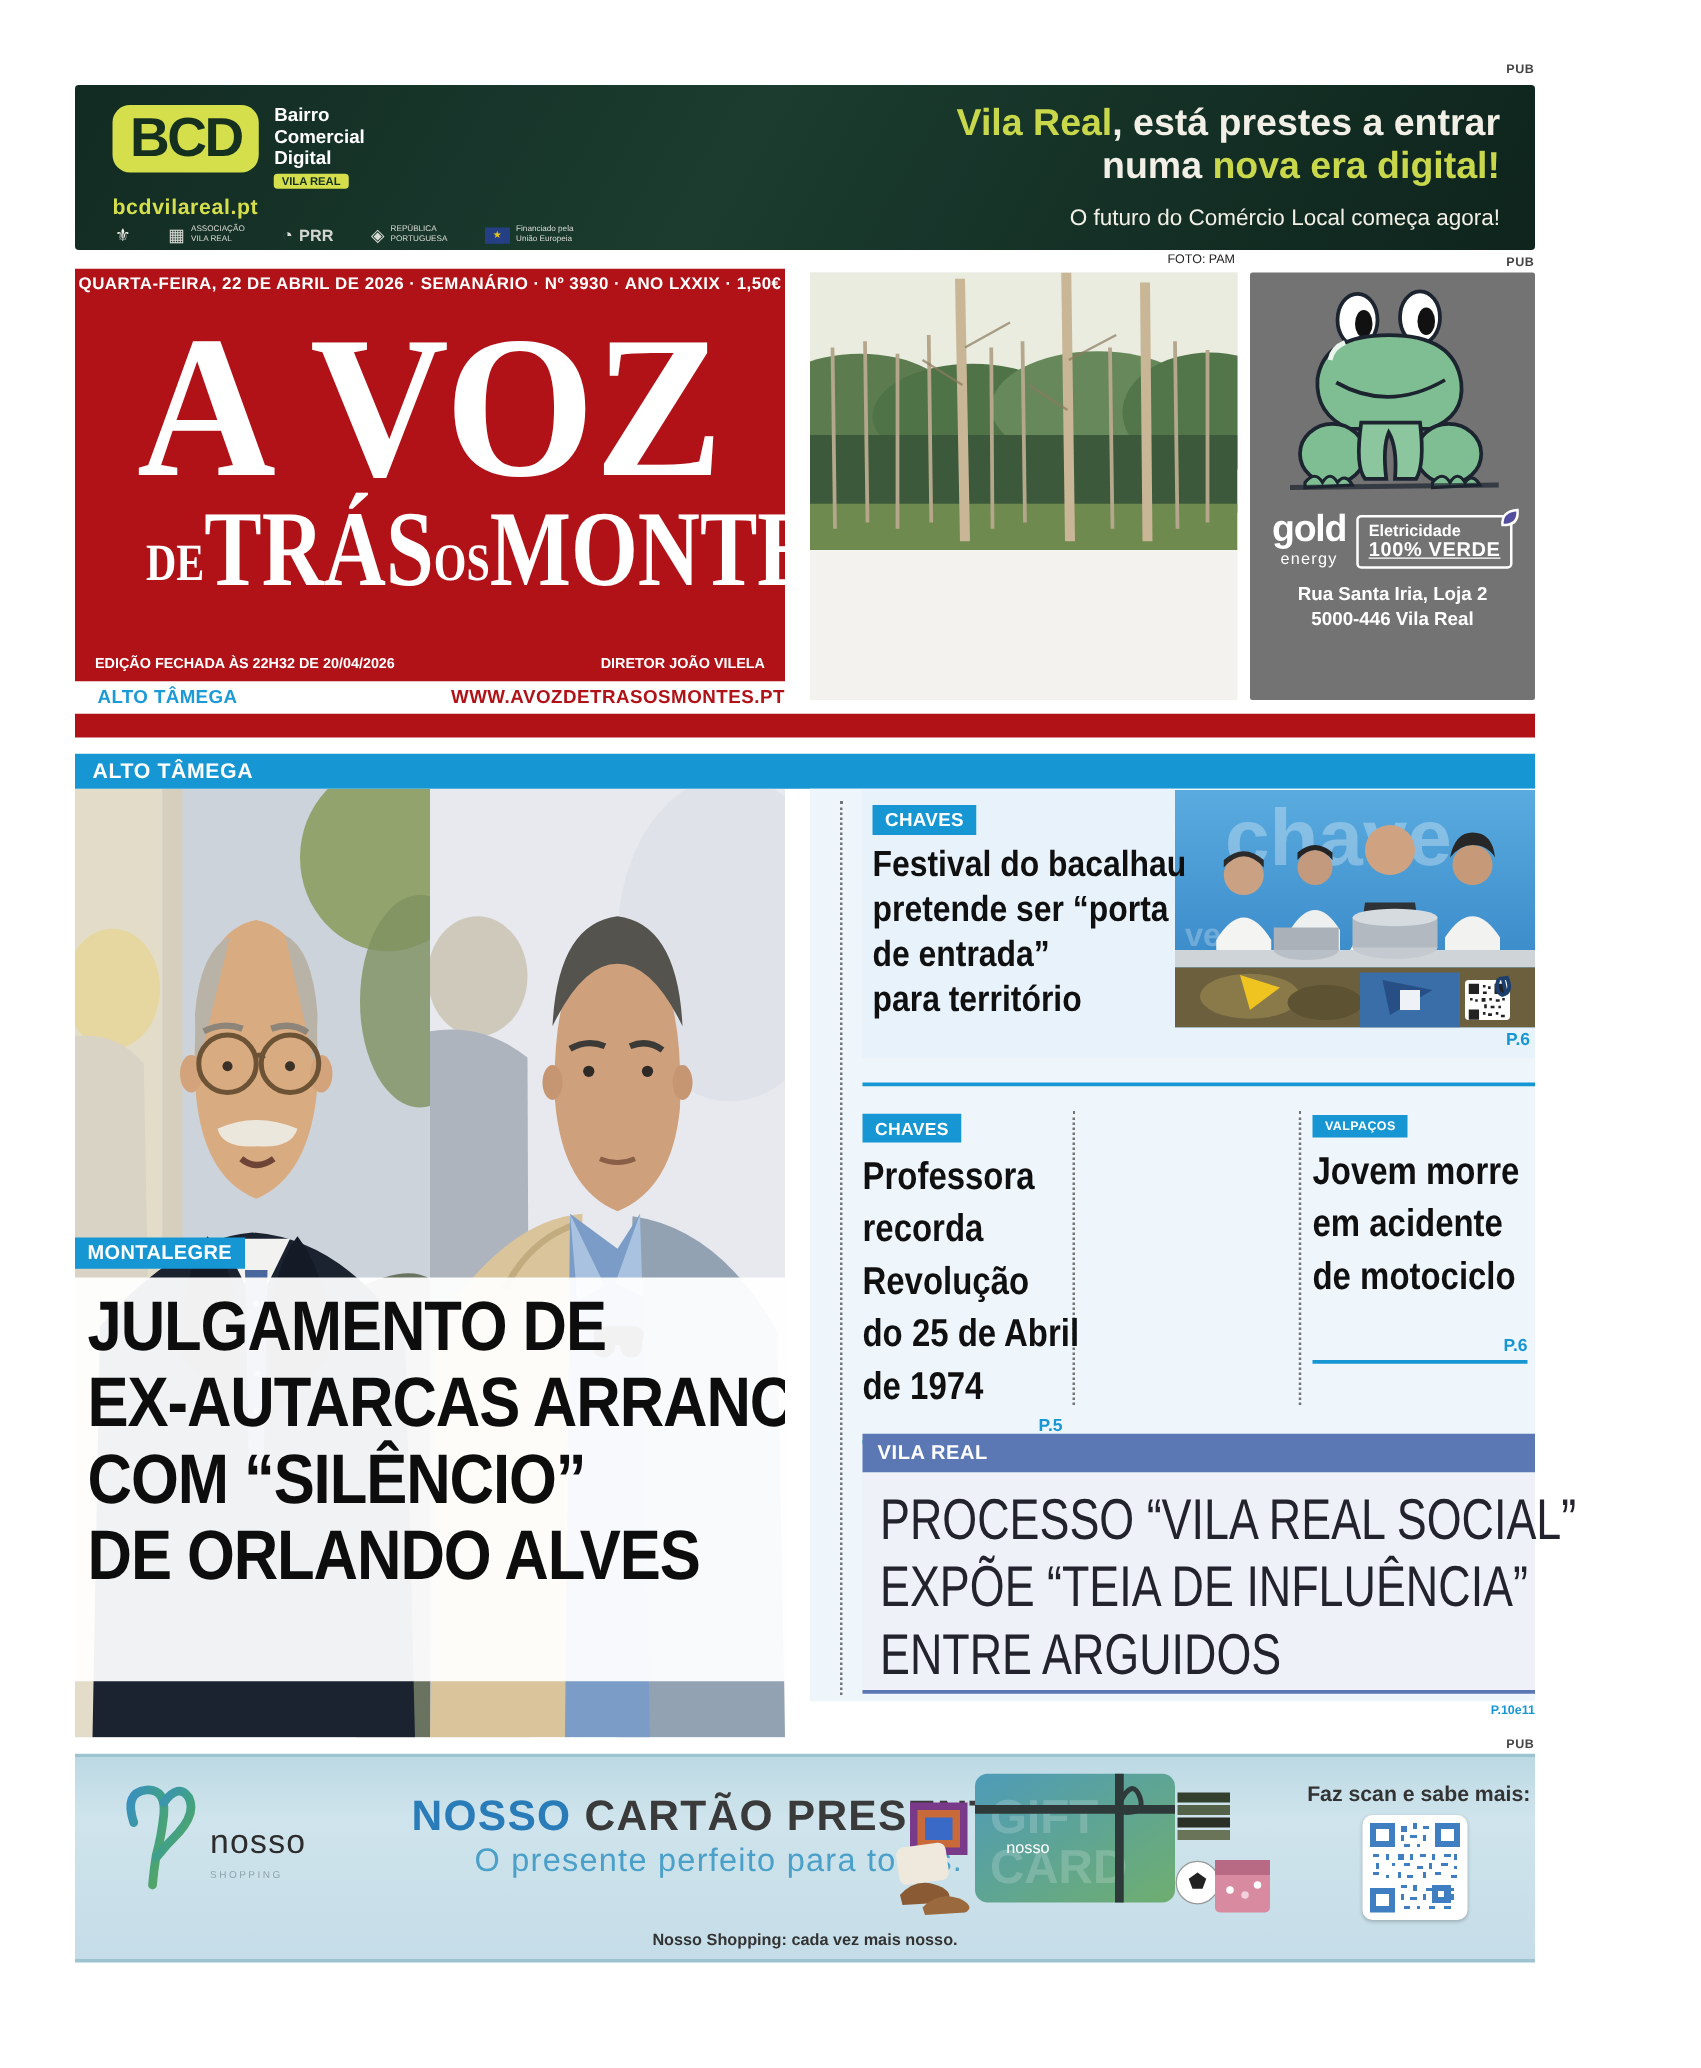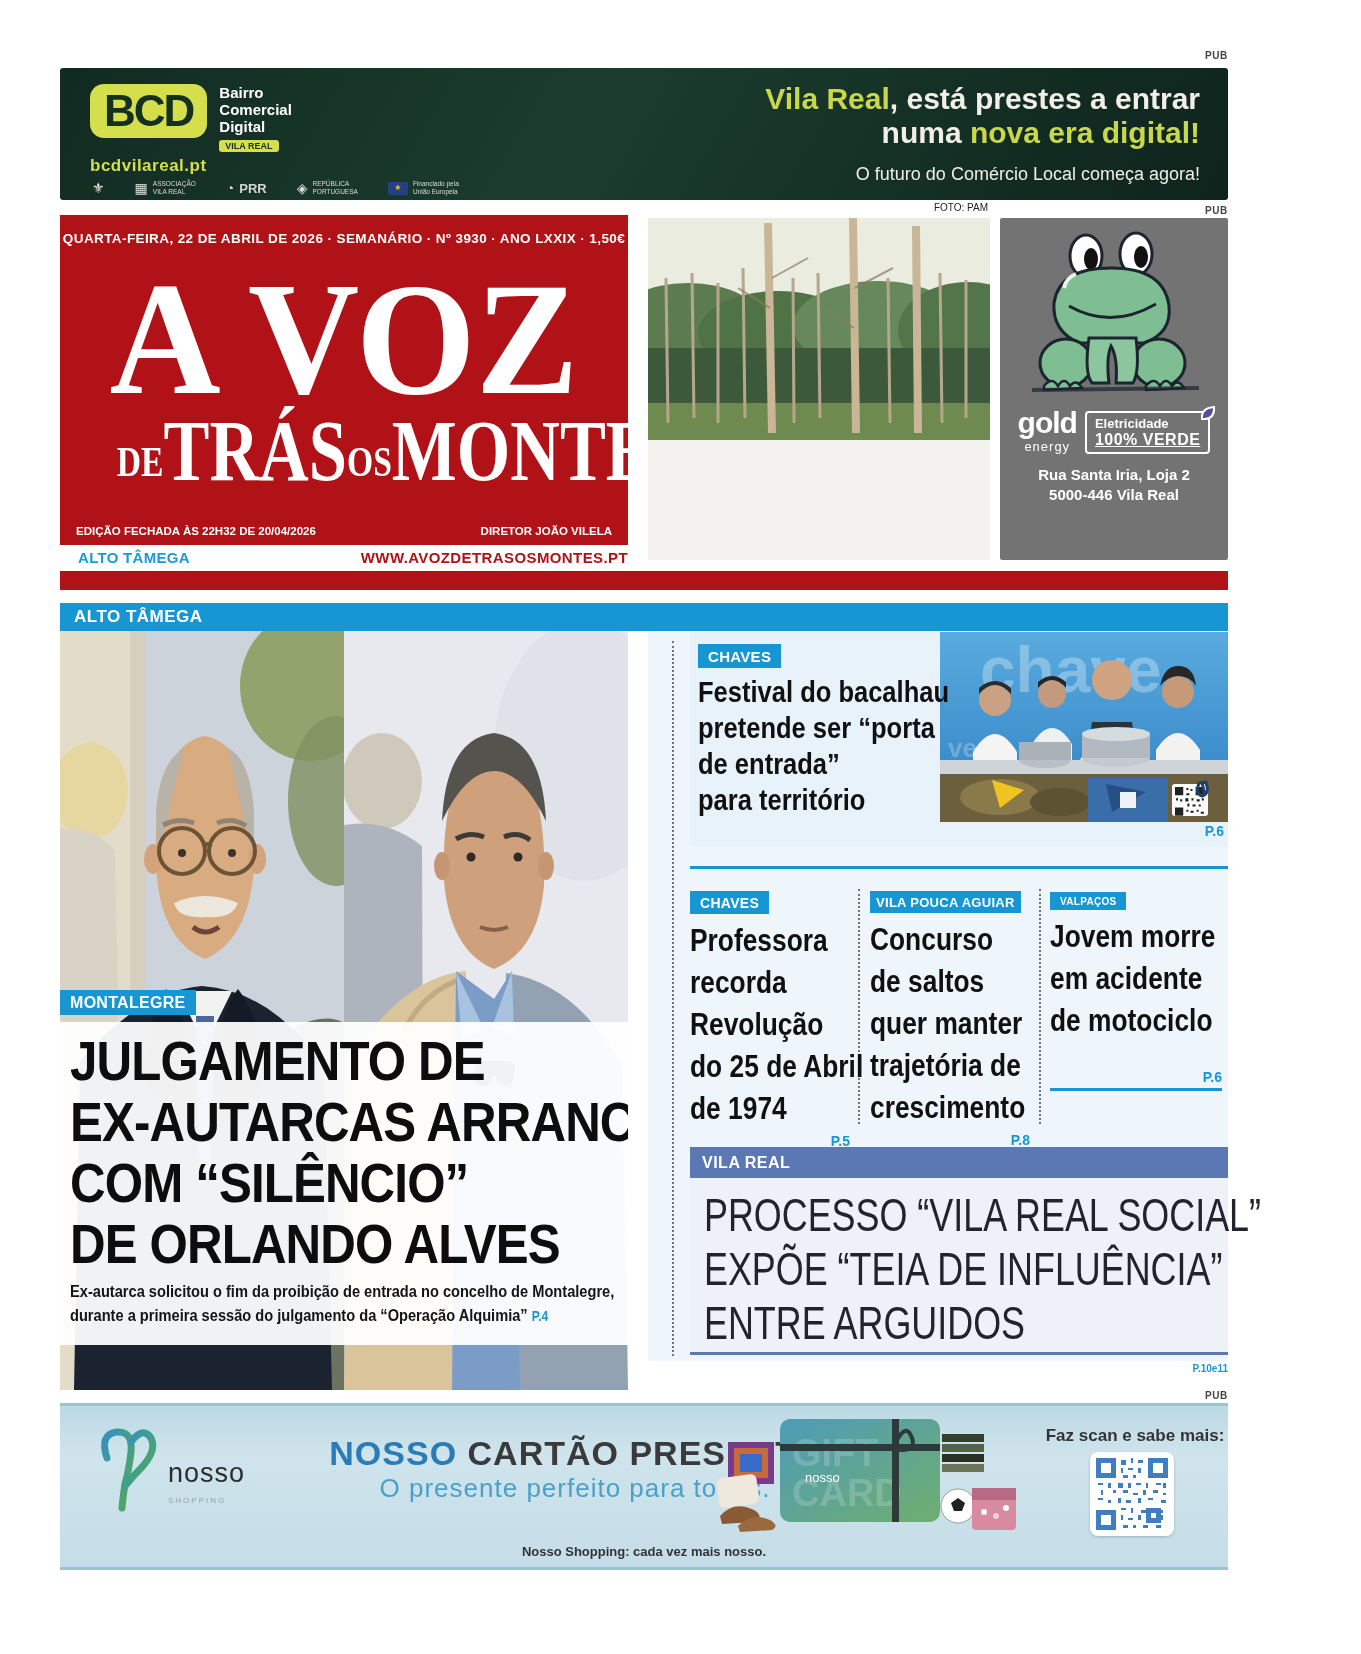--- a/index.html
+++ b/index.html
@@ -18,21 +18,21 @@
   .partners{display:flex;gap:30px;align-items:center;color:#e8e8e2;}
   .partner{display:flex;gap:5px;align-items:center;font:6.5px/8px "Liberation Sans",sans-serif;opacity:.9;}
   .p-ico{font-size:14px;color:#f0f0e8;}
   .eu-flag{width:20px;height:13px;background:#27408f;display:inline-flex;align-items:center;
            justify-content:center;color:#ffd617;font-size:8px;}
   .ban-h1{font:bold 30px/34px "Liberation Sans",sans-serif;color:#f2efe6;text-align:right;}
   .hl-green{color:#c9d84b;}
   .ban-h2{font:400 18px "Liberation Sans",sans-serif;color:#f2efe6;text-align:right;}
   
   .mast{background:#b01218;color:#fff;text-align:center;}
-  .dateline{font:bold 13.5px "Liberation Sans",sans-serif;letter-spacing:.4px;padding-top:16px;}
+  .dateline{font:bold 13.5px "Liberation Sans",sans-serif;letter-spacing:.4px;padding-top:4px;}
   .title1{font:bold 162px/150px "Liberation Serif",serif;transform:scaleX(.95);transform-origin:50% 0;
           margin-top:18px;white-space:nowrap;}
   .title2{white-space:nowrap;transform:scaleX(.8);transform-origin:50% 0;margin-top:-6px;}
   .title2 .big{font:bold 86px/86px "Liberation Serif",serif;}
   .title2 .small{font:bold 42px "Liberation Serif",serif;position:relative;top:-4px;}
   .mast-foot{position:absolute;bottom:8px;left:0;right:0;display:flex;justify-content:space-between;
              padding:0 16px;font:bold 11.5px "Liberation Sans",sans-serif;}
   .region-strip{display:flex;justify-content:space-between;align-items:center;}
   .region-txt{color:#1a9ad6;font:bold 15px "Liberation Sans",sans-serif;letter-spacing:.3px;}
   .site-txt{color:#b01218;font:bold 15px "Liberation Sans",sans-serif;letter-spacing:.4px;}
@@ -270,24 +270,20 @@
         <circle cx="161" cy="446" r="9" fill="#23242a"></circle>
     </svg>
     <div class="abs badge" style="left:0;top:359px;font-size:16px;">MONTALEGRE</div>
     <div class="abs" style="left:0;top:391px;width:568px;height:323px;background:rgba(255,255,255,.94);">
       <div class="main-hl" style="padding:8px 0 0 10px;">
         <span class="cond" style="transform:scaleX(.88);">JULGAMENTO DE</span><br>
         <span class="cond" style="transform:scaleX(.88);">EX-AUTARCAS ARRANCA</span><br>
         <span class="cond" style="transform:scaleX(.88);">COM “SILÊNCIO”</span><br>
         <span class="cond" style="transform:scaleX(.88);">DE ORLANDO ALVES</span>
       </div>
-      <div class="main-sub" style="padding:6px 0 0 10px;">
-        <span class="cond" style="transform:scaleX(.86);">Ex-autarca solicitou o fim da proibição de entrada no concelho de Montalegre,</span><br>
-        <span class="cond" style="transform:scaleX(.86);"><span>durante a primeira sessão do julgamento da “Operação Alquimia”</span> <span class="pageref">P.4</span></span>
-      </div>
     </div>
   </div>
 
   <div class="abs rightcol-bg" style="left:648px;top:631px;width:580px;height:730px;">
     <div class="abs dotted-v" style="left:24px;top:10px;height:715px;"></div>
 
     <div class="abs" style="left:42px;top:1px;width:538px;height:214px;background:#e8f2fa;">
       <svg class="abs" style="right:0;top:0;" width="288" height="190" viewBox="0 0 288 190" preserveAspectRatio="none">
         <defs>
             <linearGradient id="gb" x1="0" y1="0" x2="0" y2="1">
@@ -347,32 +343,20 @@
         <span class="cond" style="transform:scaleX(.85);">Professora</span><br>
         <span class="cond" style="transform:scaleX(.85);">recorda</span><br>
         <span class="cond" style="transform:scaleX(.85);">Revolução</span><br>
         <span class="cond" style="transform:scaleX(.85);">do 25 de Abril</span><br>
         <span class="cond" style="transform:scaleX(.85);">de 1974</span>
       </div>
       <div style="text-align:right;margin-top:2px;"><span class="pageref">P.5</span></div>
       <div class="rule" style="margin-top:2px;"></div>
     </div>
 
-    <div class="abs" style="left:222px;top:260px;width:160px;">
-      <div class="badge" style="font-size:13px;padding:4px 6px 3px;">VILA POUCA AGUIAR</div>
-      <div class="col-hl" style="margin-top:6px;">
-        <span class="cond" style="transform:scaleX(.85);">Concurso</span><br>
-        <span class="cond" style="transform:scaleX(.85);">de saltos</span><br>
-        <span class="cond" style="transform:scaleX(.85);">quer manter</span><br>
-        <span class="cond" style="transform:scaleX(.85);">trajetória de</span><br>
-        <span class="cond" style="transform:scaleX(.85);">crescimento</span>
-      </div>
-      <div style="text-align:right;margin-top:2px;"><span class="pageref">P.8</span></div>
-      <div class="rule" style="margin-top:2px;"></div>
-    </div>
 
     <div class="abs" style="left:402px;top:260px;width:172px;">
       <div class="badge" style="font-size:10px;">VALPAÇOS</div>
       <div class="col-hl" style="margin-top:6px;">
         <span class="cond" style="transform:scaleX(.85);">Jovem morre</span><br>
         <span class="cond" style="transform:scaleX(.85);">em acidente</span><br>
         <span class="cond" style="transform:scaleX(.85);">de motociclo</span>
       </div>
       <div style="text-align:right;margin-top:26px;"><span class="pageref">P.6</span></div>
       <div class="rule" style="margin-top:2px;"></div>

